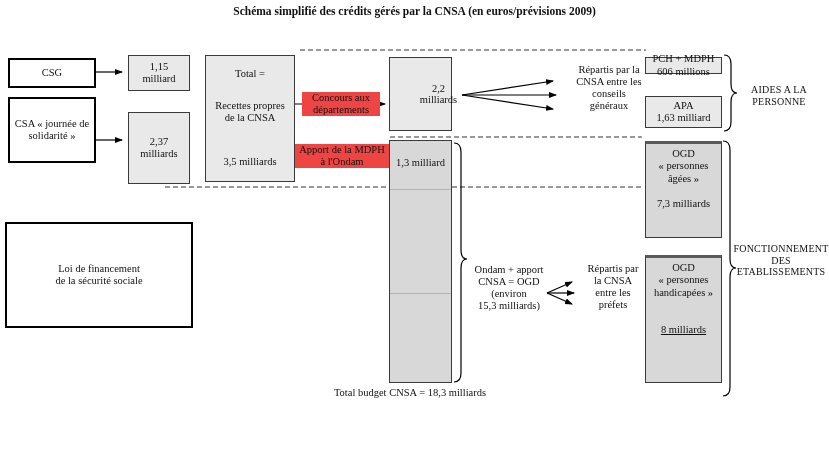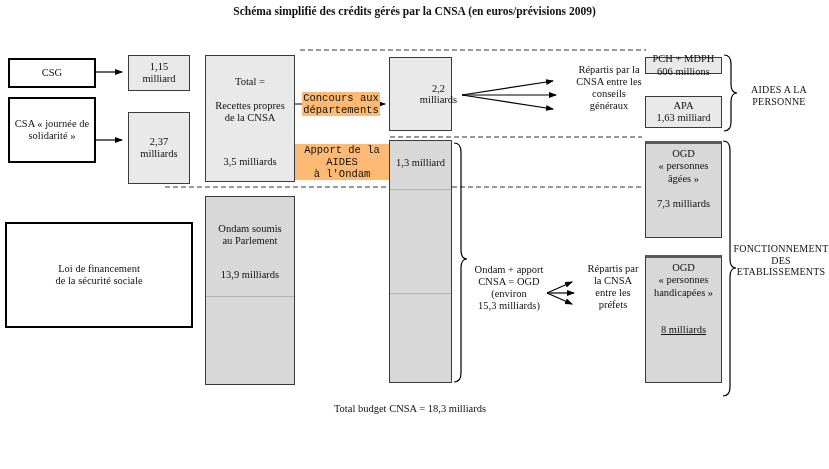--- a/index.html
+++ b/index.html
@@ -21,21 +21,21 @@
   .box{position:absolute;font-size:10.5px;text-align:center;}
   .box-white{background:#ffffff;border:2px solid #000;}
   .box-light{background:var(--box-light);border:1px solid #3a3a3a;}
   .box-medium{background:var(--box-medium);border:1px solid #3a3a3a;}
   .thick-top{border-top:3px solid #5a5a5a;}
   .vcenter{display:flex;align-items:center;justify-content:center;}
   .ml{white-space:pre-line;line-height:1.18;}
   .inner{position:absolute;left:0;width:100%;text-align:center;}
   .divider{position:absolute;left:0;width:100%;height:1px;background:#b3b3b3;}
   .lbl{position:absolute;font-size:10.5px;text-align:center;line-height:1.15;}
-  .lbl-bg{background:#fdba74;font-family:Liberation Mono, monospace;}
+  .lbl-bg{background:#ef4444;}
   .caps{font-size:10px;letter-spacing:.2px;}
   svg.overlay{position:absolute;left:0;top:0;pointer-events:none;}
 </style>
 </head>
 <body>
 
 <div class="stage">
 
   <div class="title">Schéma simplifié des crédits gérés par la CNSA (en euros/prévisions 2009)</div>
 
@@ -54,32 +54,26 @@
   <div class="box box-light vcenter" style="left:128px;top:55px;width:62px;height:36px;font-family:Liberation Serif, serif;">
     <span class="ml">1,15
 milliard</span>
   </div>
   <div class="box box-light vcenter" style="left:128px;top:112px;width:62px;height:72px;">
     <span class="ml">2,37
 milliards</span>
   </div>
 
   <div class="box box-light" style="left:205px;top:55px;width:90px;height:127px;">
-    <span class="inner" style="top:20px;">Total =</span>
+    <span class="inner" style="top:12px;">Total =</span>
     <span class="inner ml" style="top:44px;">Recettes propres
 de la CNSA</span>
     <span class="inner" style="top:100px;">3,5 milliards</span>
   </div>
 
-  <div class="box box-medium" style="left:205px;top:196px;width:90px;height:189px;">
-    <span class="inner ml" style="top:26px;">Ondam soumis
-au Parlement</span>
-    <span class="inner" style="top:72px;">13,9 milliards</span>
-    <span class="divider" style="top:99px;"></span>
-  </div>
 
   <div class="box box-light vcenter" style="left:389px;top:57px;width:63px;height:74px;padding-left:36px;">
     <span>2,2 milliards</span>
   </div>
   <div class="box box-medium" style="left:389px;top:140px;width:63px;height:243px;">
     <span class="inner" style="top:16px;">1,3 milliard</span>
     <span class="divider" style="top:48px;"></span>
     <span class="divider" style="top:152px;"></span>
   </div>
 
@@ -135,34 +129,34 @@
 
     <g stroke="#000" stroke-width="1.2" fill="none">
       <path d="M724,55 Q731,55 731,64 L731,84 Q731,93 737,93 Q731,93 731,102 L731,122 Q731,131 724,131"></path>
       <path d="M723,141 Q730,141 730,150 L730,259 Q730,268 736,268 Q730,268 730,277 L730,387 Q730,396 723,396"></path>
       <path d="M454,143 Q461,143 461,152 L461,250 Q461,259 467,259 Q461,259 461,268 L461,373 Q461,382 454,382"></path>
     </g>
   </svg>
 
   <div class="lbl lbl-bg ml" style="left:302px;top:92px;width:78px;">Concours aux
 départements</div>
-  <div class="lbl lbl-bg ml" style="left:295px;top:144px;width:94px;">Apport de la AIDES
+  <div class="lbl lbl-bg ml" style="left:295px;top:144px;width:94px;">Apport de la MDPH
 à l'Ondam</div>
   <div class="lbl ml" style="left:570px;top:64px;width:78px;">Répartis par la
 CNSA entre les
 conseils
 généraux</div>
   <div class="lbl ml" style="left:468px;top:264px;width:82px;">Ondam + apport
 CNSA = OGD
 (environ
 15,3 milliards)</div>
   <div class="lbl ml" style="left:580px;top:263px;width:66px;">Répartis par
 la CNSA
 entre les
 préfets</div>
   <div class="lbl ml caps" style="left:738px;top:84px;width:82px;">AIDES A LA
 PERSONNE</div>
   <div class="lbl ml caps" style="left:733px;top:243px;width:96px;">FONCTIONNEMENT
 DES
 ETABLISSEMENTS</div>
-  <div class="lbl" style="left:320px;top:387px;width:180px;margin-top:16px;">Total budget CNSA = 18,3 milliards</div>
+  <div class="lbl" style="left:320px;top:387px;width:180px;">Total budget CNSA = 18,3 milliards</div>
 
 </div>
 
 </body></html>

